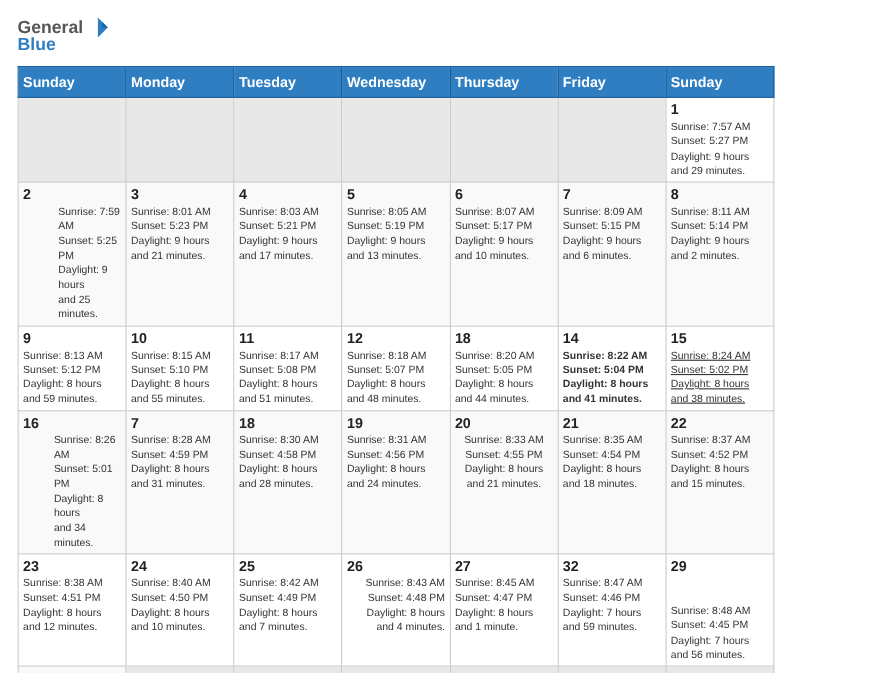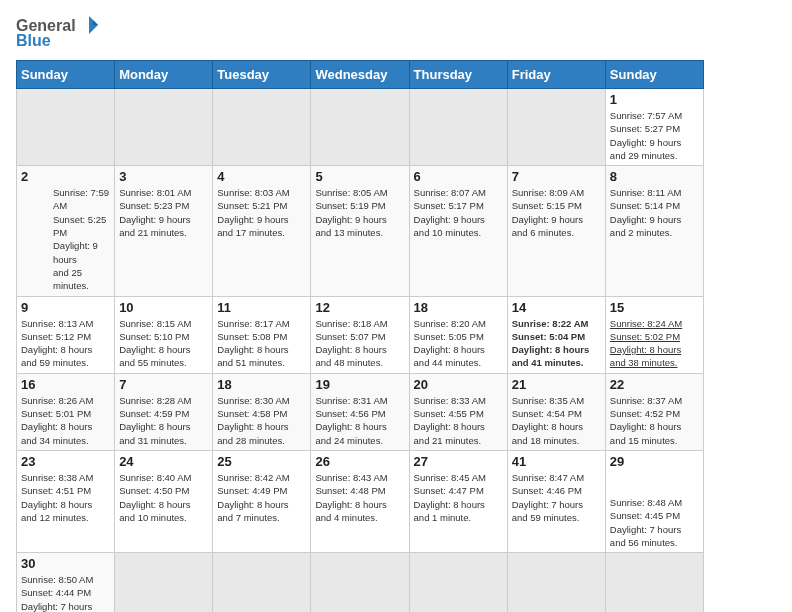--- a/index.html
+++ b/index.html
@@ -240,21 +240,21 @@
             <span class="day-number">15</span>
             <div class="day-info" style="white-space: pre-line; text-decoration: underline;">Sunrise: 8:24 AM
 Sunset: 5:02 PM
 Daylight: 8 hours
 and 38 minutes.</div>
           </td>
         </tr>
         <tr class="row-gray">
           <td>
             <span class="day-number">16</span>
-            <div class="day-info" style="white-space: pre-line;">Sunrise: 8:26 AM
+            <div class="day-info" style="white-space: pre-line; margin-left: 28px;">Sunrise: 8:26 AM
 Sunset: 5:01 PM
 Daylight: 8 hours
 and 34 minutes.</div>
           </td>
           <td>
             <span class="day-number">7</span>
             <div class="day-info" style="white-space: pre-line;">Sunrise: 8:28 AM
 Sunset: 4:59 PM
 Daylight: 8 hours
 and 31 minutes.</div>
@@ -268,21 +268,21 @@
           </td>
           <td>
             <span class="day-number">19</span>
             <div class="day-info" style="white-space: pre-line;">Sunrise: 8:31 AM
 Sunset: 4:56 PM
 Daylight: 8 hours
 and 24 minutes.</div>
           </td>
           <td>
             <span class="day-number">20</span>
-            <div class="day-info" style="white-space: pre-line;">Sunrise: 8:33 AM
+            <div class="day-info" style="white-space: pre-line; text-align: center;">Sunrise: 8:33 AM
 Sunset: 4:55 PM
 Daylight: 8 hours
 and 21 minutes.</div>
           </td>
           <td>
             <span class="day-number">21</span>
             <div class="day-info" style="white-space: pre-line;">Sunrise: 8:35 AM
 Sunset: 4:54 PM
 Daylight: 8 hours
 and 18 minutes.</div>
@@ -312,34 +312,34 @@
           </td>
           <td>
             <span class="day-number">25</span>
             <div class="day-info" style="white-space: pre-line;">Sunrise: 8:42 AM
 Sunset: 4:49 PM
 Daylight: 8 hours
 and 7 minutes.</div>
           </td>
           <td>
             <span class="day-number">26</span>
-            <div class="day-info" style="white-space: pre-line;">Sunrise: 8:43 AM
+            <div class="day-info" style="white-space: pre-line; text-align: right;">Sunrise: 8:43 AM
 Sunset: 4:48 PM
 Daylight: 8 hours
 and 4 minutes.</div>
           </td>
           <td>
             <span class="day-number">27</span>
             <div class="day-info" style="white-space: pre-line;">Sunrise: 8:45 AM
 Sunset: 4:47 PM
 Daylight: 8 hours
 and 1 minute.</div>
           </td>
           <td>
-            <span class="day-number">41</span>
+            <span class="day-number">32</span>
             <div class="day-info" style="white-space: pre-line;">Sunrise: 8:47 AM
 Sunset: 4:46 PM
 Daylight: 7 hours
 and 59 minutes.</div>
           </td>
           <td>
             <span class="day-number">29</span>
             <div class="day-info" style="white-space: pre-line; margin-top: 27px;">Sunrise: 8:48 AM
 Sunset: 4:45 PM
 Daylight: 7 hours

